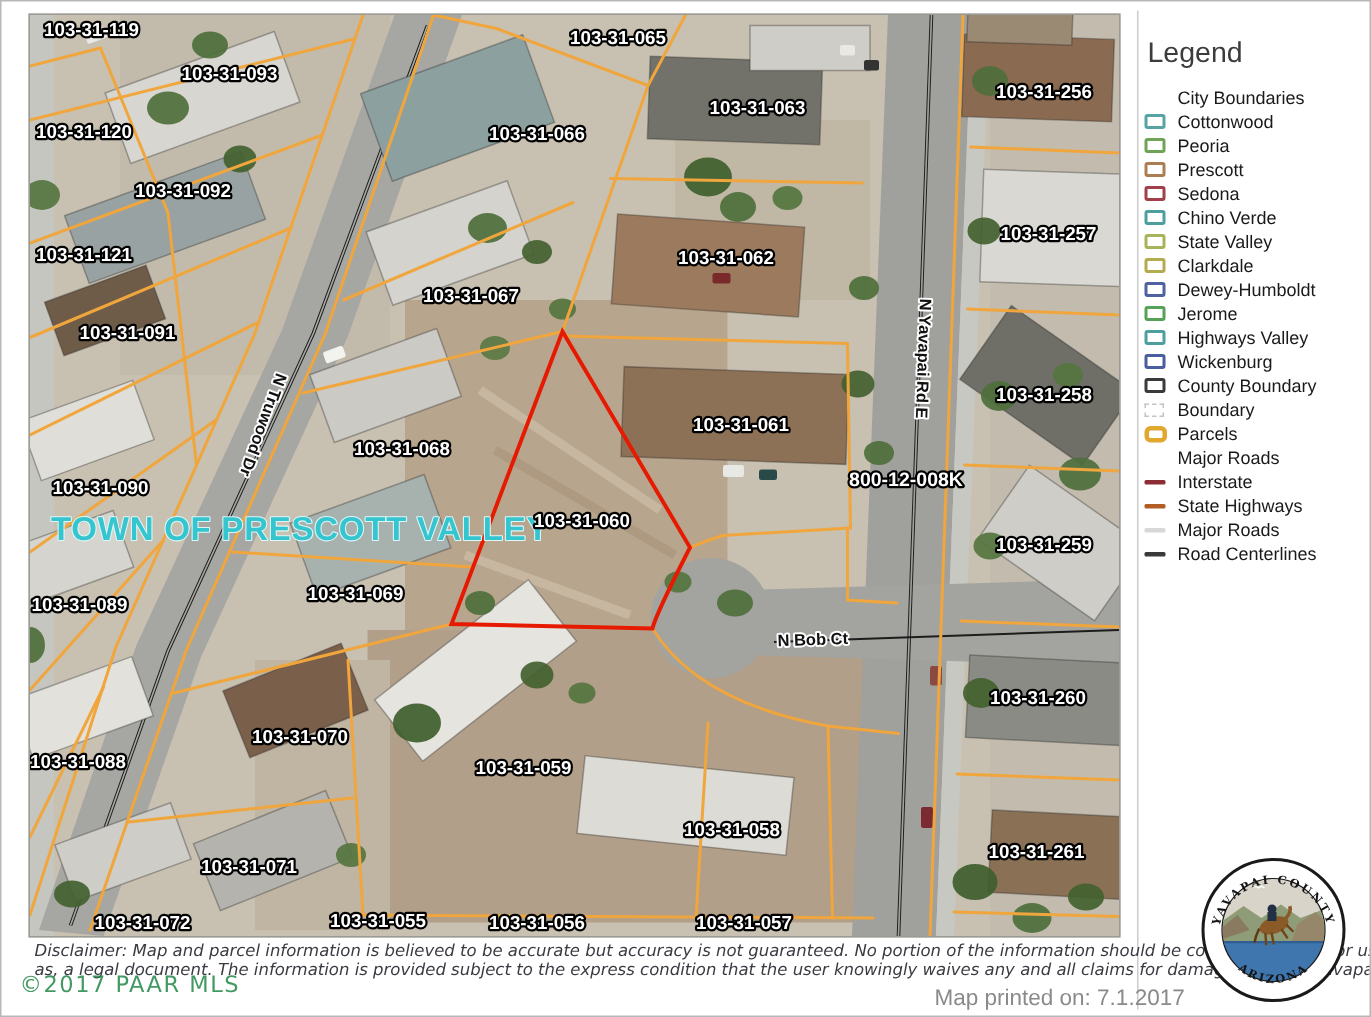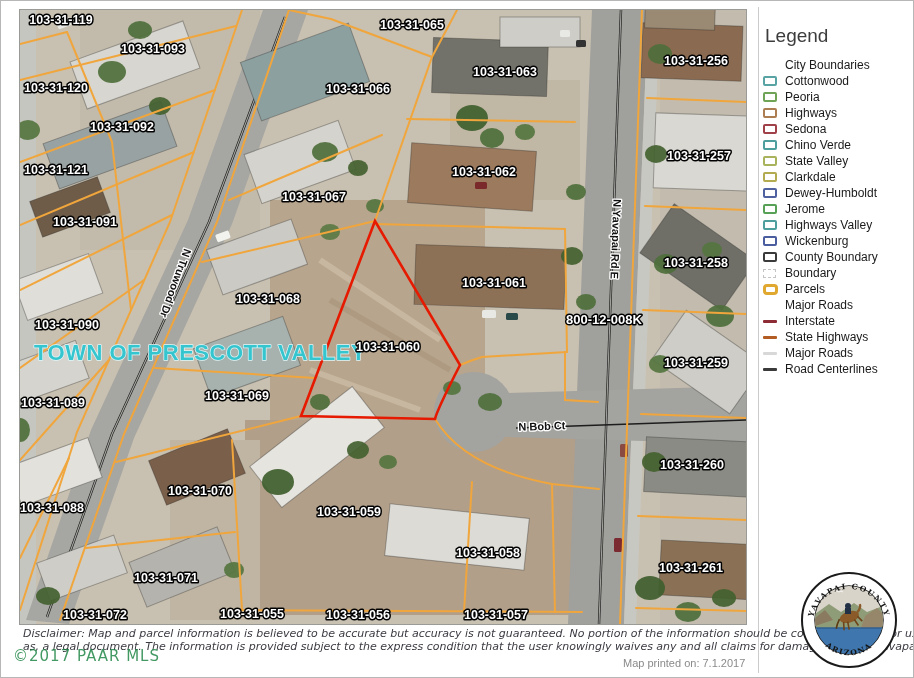--- a/index.html
+++ b/index.html
@@ -15,21 +15,21 @@
   .sw-box i{width:14px;height:10px;border:2px solid #888;background:#fff;border-radius:2px;}
   .sw-dash i{width:13px;height:9px;border:1px dashed #c4c4c4;background:#fff;}
   .sw-parcel i{width:15px;height:11px;border:3px solid #e0a82e;background:#fff;border-radius:4px;}
   .sw-line i{width:14px;height:3px;border-radius:1px;}
   .sw-none i{width:13px;height:9px;}
   .ltext{font-size:12px;color:#1a1a1a;white-space:nowrap;text-align:center;}
   .footer{position:absolute;left:0;top:622px;width:914px;height:56px;}
   .disclaimer{position:absolute;left:22px;top:5px;width:745px;font-style:italic;font-size:11px;line-height:12.8px;color:#3a3a42;font-family:"DejaVu Sans",sans-serif;}
   .disclaimer div{white-space:nowrap;}
   .copyright{position:absolute;left:12px;top:24px;font-size:15px;letter-spacing:1px;color:#15803d;opacity:.8;font-family:"DejaVu Sans",sans-serif;}
-  .printed{position:absolute;left:622px;top:34px;font-size:11px;color:#8a8a8a;}
+  .printed{position:absolute;left:622px;top:34px;font-size:15px;color:#8a8a8a;}
   .seal{position:absolute;left:798px;top:-53px;width:100px;height:100px;}
   
   text.plbl{font-family:"Liberation Sans",sans-serif;font-weight:bold;fill:#ffffff;stroke:#000000;stroke-width:3px;paint-order:stroke;stroke-linejoin:round;text-anchor:middle;}
   text.rlbl{font-family:"Liberation Sans",sans-serif;font-weight:600;font-size:11px;fill:#111111;stroke:#ffffff;stroke-width:2.6px;paint-order:stroke;stroke-linejoin:round;text-anchor:middle;}
   text.town{font-family:"Liberation Sans",sans-serif;font-weight:bold;font-size:22px;letter-spacing:.5px;fill:#35c5cf;stroke:#dff6f8;stroke-width:1.4px;paint-order:stroke;stroke-linejoin:round;}
   .sealtxt{font-family:"DejaVu Serif",serif;font-weight:bold;font-size:7.6px;letter-spacing:1.6px;fill:#141414;}
 </style>
 </head>
 <body>
 
@@ -235,21 +235,21 @@
         <div class="lrow">
           <span class="sw sw-box">
             <i style="border-color: rgb(111, 163, 85);"></i>
           </span>
           <span class="ltext">Peoria</span>
         </div>
         <div class="lrow">
           <span class="sw sw-box">
             <i style="border-color: rgb(173, 125, 82);"></i>
           </span>
-          <span class="ltext">Highways</span>
+          <span class="ltext">Prescott</span>
         </div>
         <div class="lrow">
           <span class="sw sw-box">
             <i style="border-color: rgb(160, 64, 72);"></i>
           </span>
           <span class="ltext">Sedona</span>
         </div>
         <div class="lrow">
           <span class="sw sw-box">
             <i style="border-color: rgb(79, 158, 158);"></i>

